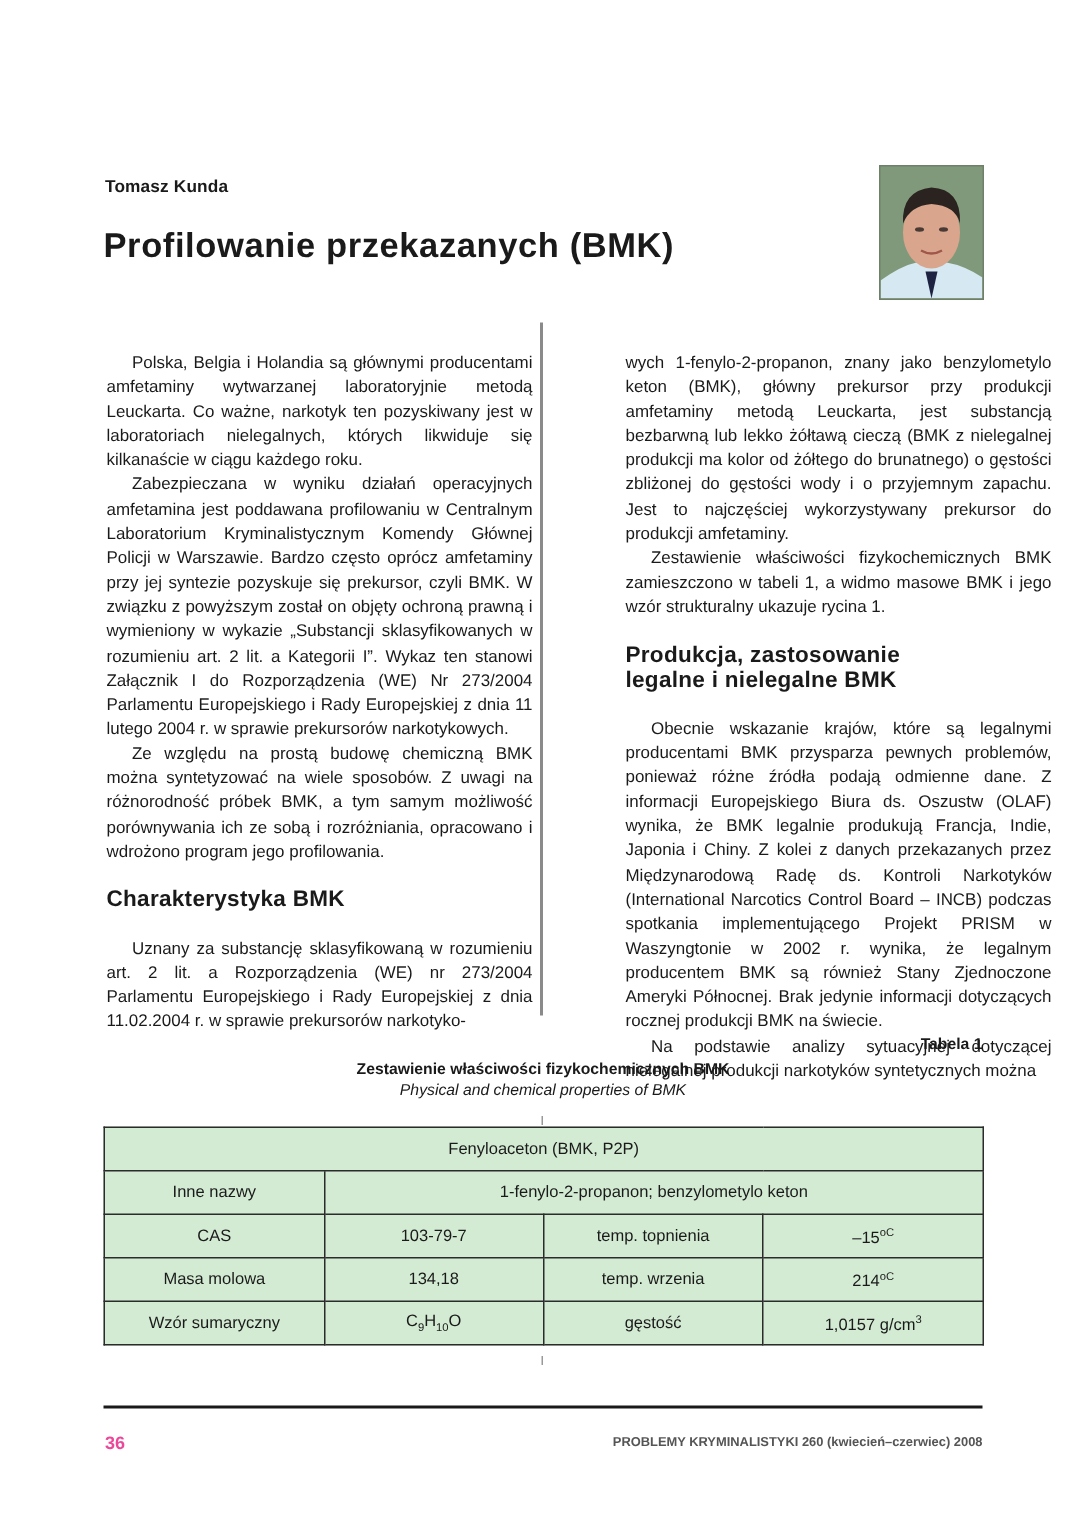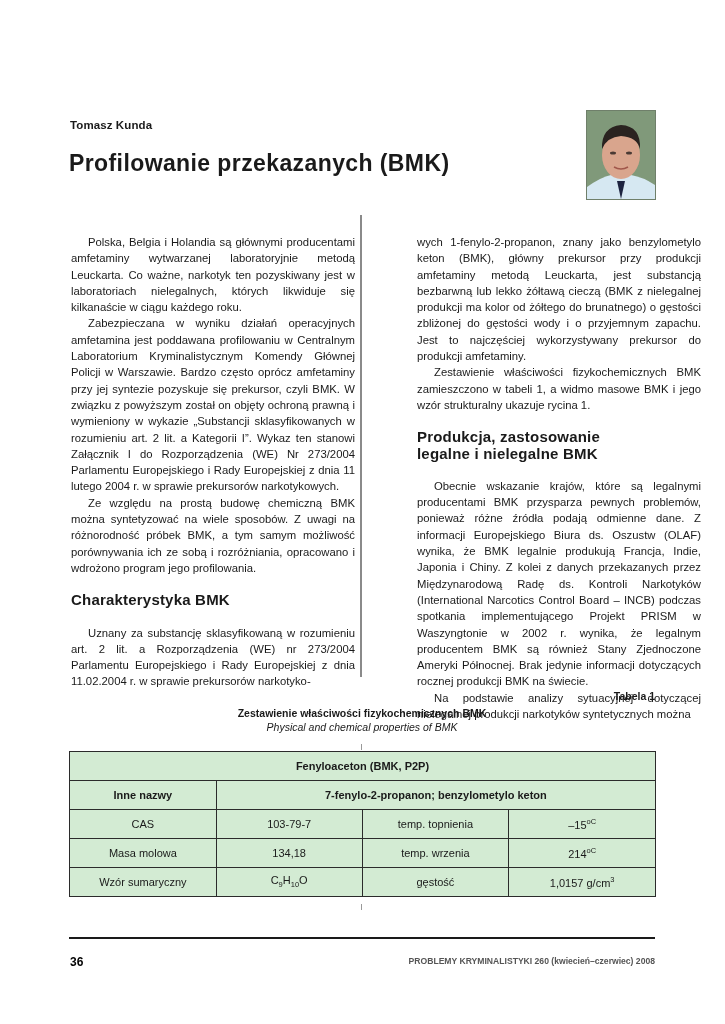--- a/index.html
+++ b/index.html
@@ -16,24 +16,24 @@
     .col-left { left: 71px; }
     .col-right { left: 371px; margin-left: 46px; }
     .divider { left: 360px; top: 215px; width: 1.5px; height: 462px; background: #8a8a8a; }
     .tick { left: 361px; width: 1px; background: #999; }
     .tabela-label { right: 70px; top: 690px; font-size: 10.5px; font-weight: bold; }
     .caption { left: 69px; width: 586px; text-align: center; }
     .caption-pl { top: 707px; font-size: 10.5px; font-weight: bold; }
     .caption-en { top: 721px; font-size: 10.5px; font-style: italic; }
     table.props { position: absolute; left: 69px; top: 751px; width: 587px; border-collapse: collapse; background: #d3ebd3; font-size: 11px; }
     table.props td { border: 1.5px solid #2b2b2b; height: 28px; text-align: center; padding: 0; }
-    table.props td.bold { font-weight: bold; }
+    table.props td.bold { font-weight: normal; }
     sub, sup { font-size: 7.5px; }
     .footer-rule { left: 69px; top: 937px; width: 586px; height: 1.5px; background: #1a1a1a; }
-    .page-num { left: 70px; top: 955px; font-size: 12px; font-weight: bold; color: #000000; }
+    .page-num { left: 70px; top: 955px; font-size: 12px; font-weight: bold; color: #ec4899; }
     .journal { right: 70px; top: 956px; font-size: 8.6px; font-weight: bold; color: #555; }
   </style>
 </head>
 <body>
 
 <div class="abs author">Tomasz Kunda</div>
 <h1 class="abs title">Profilowanie przekazanych (BMK)</h1>
 
 <div class="abs photo">
   <svg width="68" height="88" viewBox="0 0 68 88">
@@ -84,21 +84,21 @@
       <col style="width:146px">
       <col style="width:147px">
       <col style="width:147px">
   </colgroup>
   <tbody>
       <tr>
     <td class="bold" colspan="4">Fenyloaceton (BMK, P2P)</td>
   </tr>
   <tr>
     <td class="bold">Inne nazwy</td>
-    <td class="bold" colspan="3">7-fenylo-2-propanon; benzylometylo keton</td>
+    <td class="bold" colspan="3">1-fenylo-2-propanon; benzylometylo keton</td>
   </tr>
   <tr>
     <td>CAS</td>
     <td>103-79-7</td>
     <td>temp. topnienia</td>
     <td><span>–15</span><sup>oC</sup></td>
   </tr>
   <tr>
     <td>Masa molowa</td>
     <td>134,18</td>

